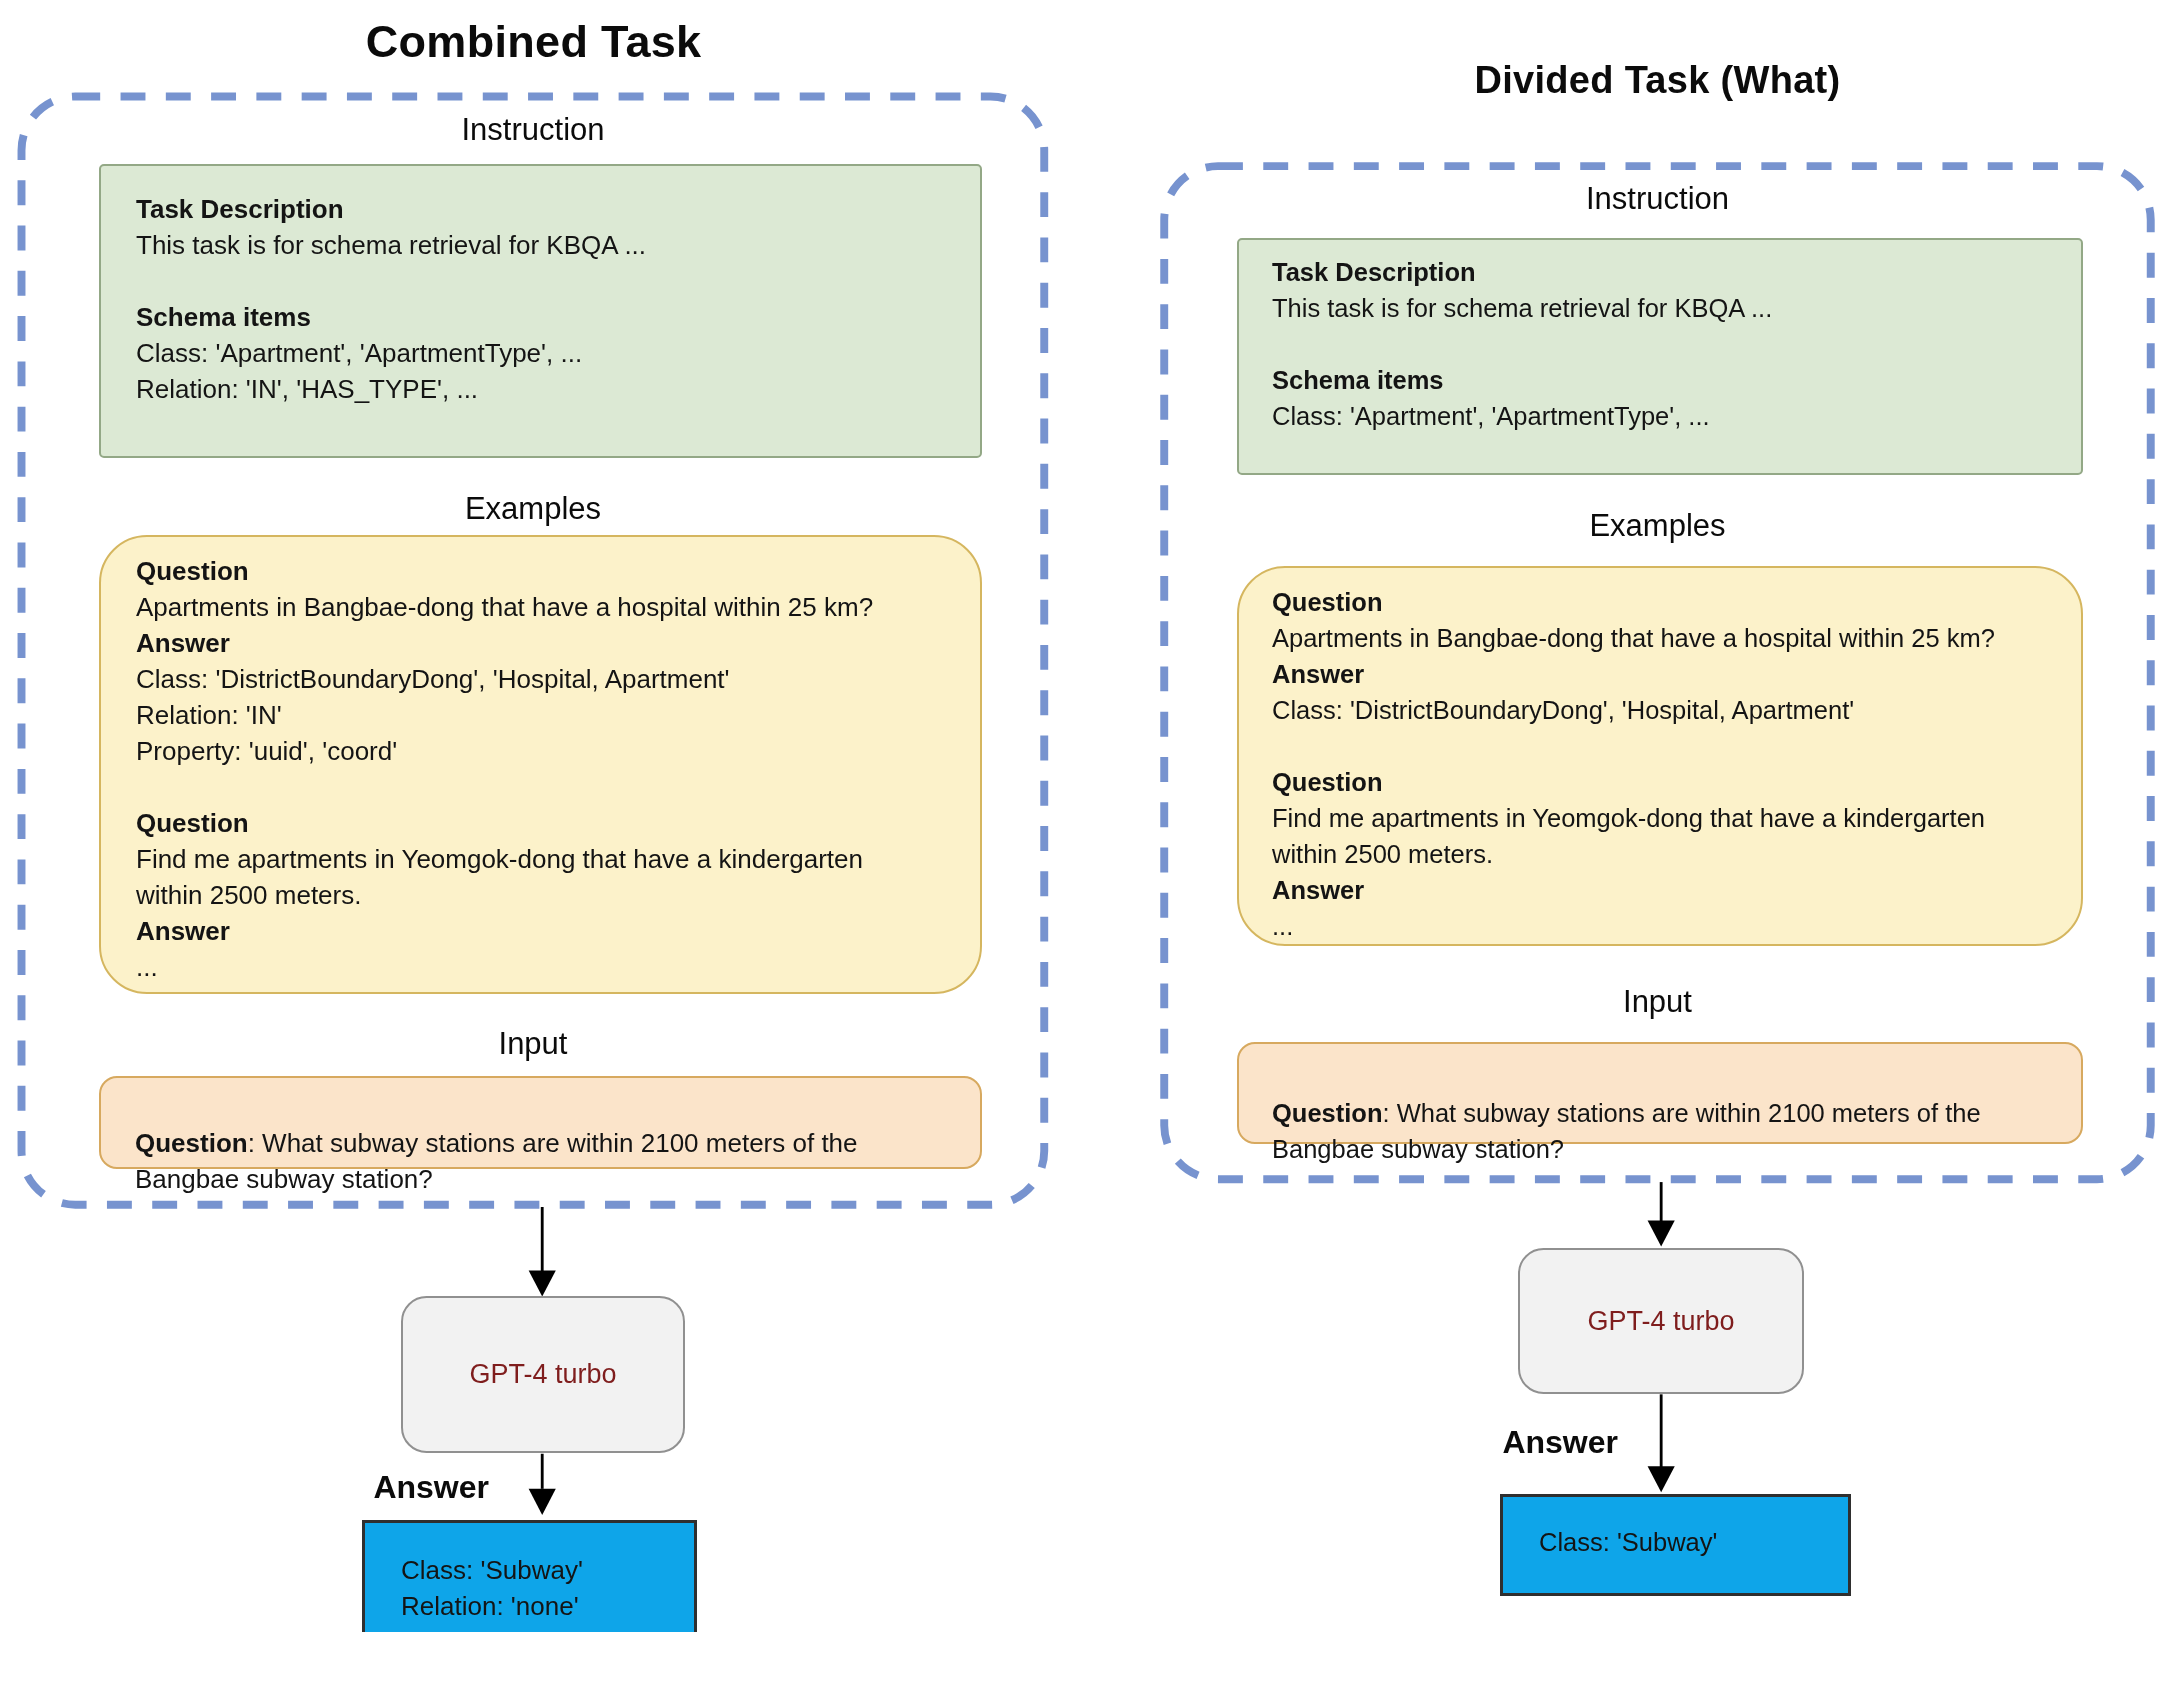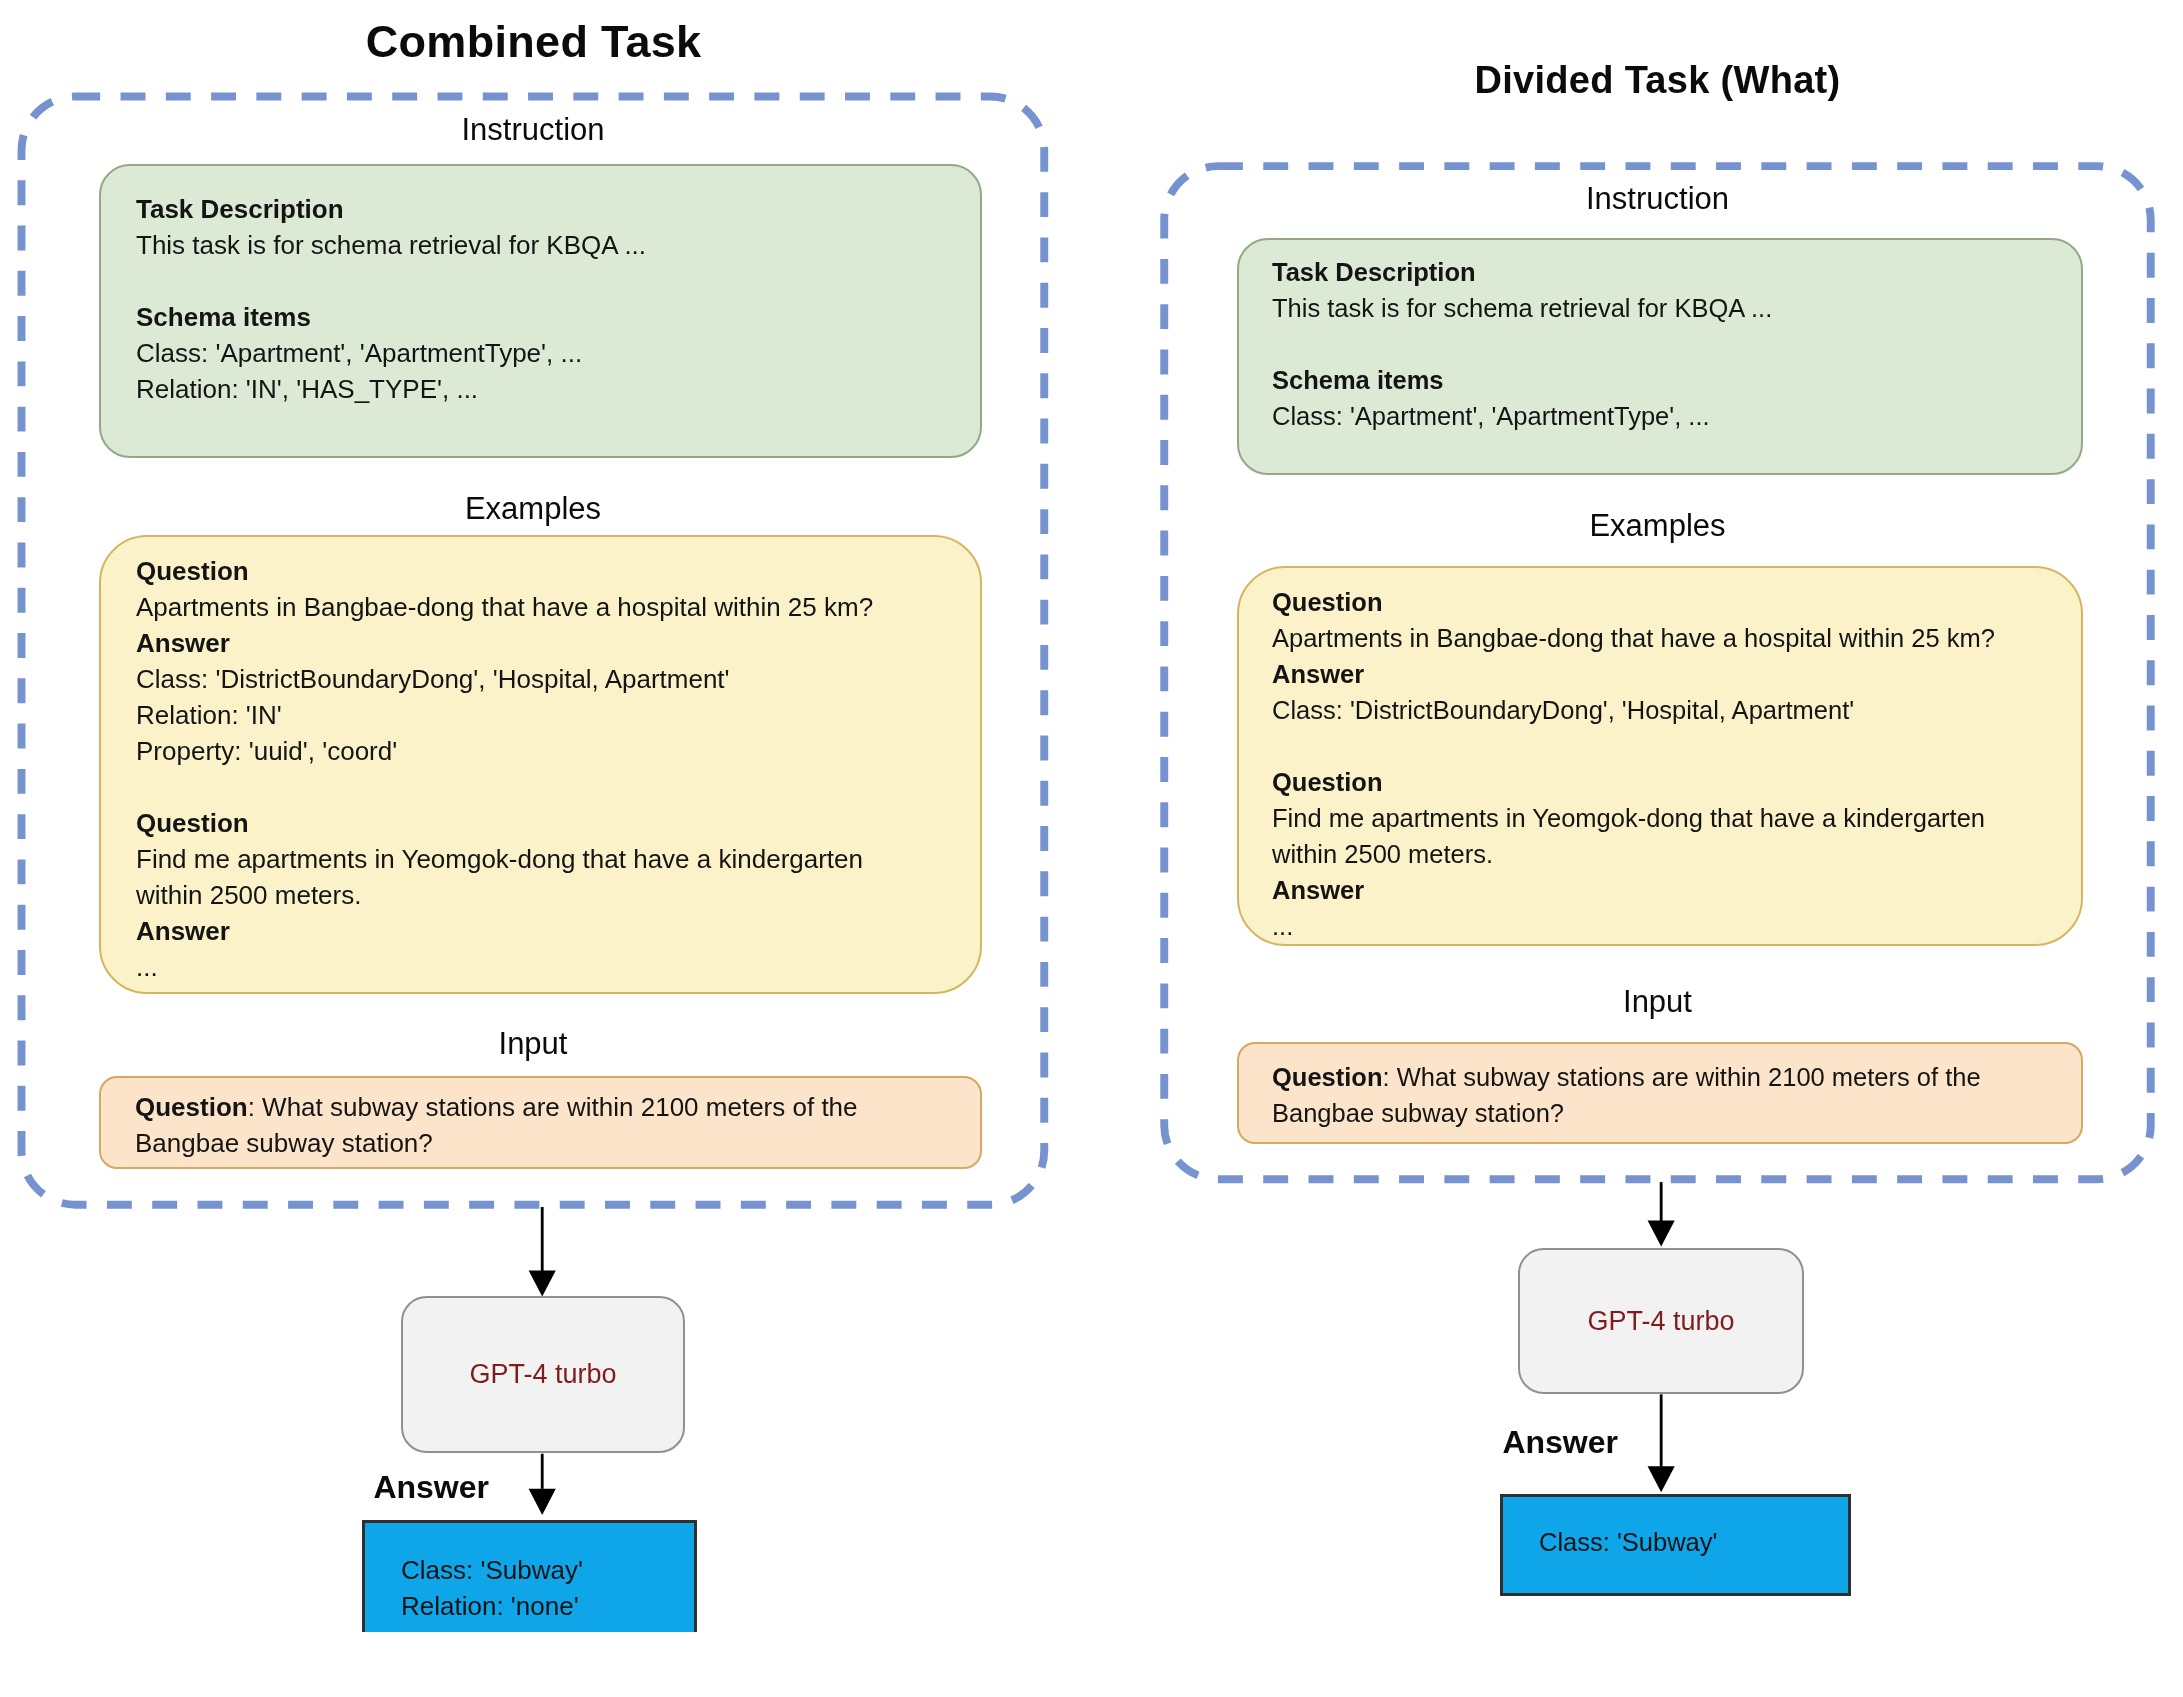--- a/index.html
+++ b/index.html
@@ -21,37 +21,37 @@
 
   .section-header { font-weight: normal; text-align: center; font-size: 31px; color: #0b0b0b; }
   #lp-instruction-h { left: 21.5px;   top: 112px;  width: 1023px; }
   #lp-examples-h    { left: 21.5px;   top: 491px;  width: 1023px; }
   #lp-input-h       { left: 21.5px;   top: 1026px; width: 1023px; }
   #rp-instruction-h { left: 1164px; top: 181px;  width: 987px; }
   #rp-examples-h    { left: 1164px; top: 508px;  width: 987px; }
   #rp-input-h       { left: 1164px; top: 984px; width: 987px; }
 
   .content-box { box-sizing: border-box; }
-  .green-box  { background: #dce9d4; border: 2.3px solid #93a886; border-radius: 31px; }
+  .green-box  { background: #dce9d4; border: 2.3px solid #93a886; border-radius: 5px; }
   .yellow-box { background: #fcf2ca; border: 2.3px solid #d5b65f; border-radius: 48px; }
   .orange-box { background: #fbe4ca; border: 2.8px solid #d7a95f; border-radius: 18px; }
 
   #lp-green  { left: 99px;  top: 164px;  width: 883px; height: 294px; padding: 25px 34px 0 35px; }
   #lp-yellow { left: 99px;  top: 535px;  width: 883px; height: 459px; padding: 16px 34px 0 35px; }
   #lp-orange { left: 99px;  top: 1076px; width: 883px; height: 93px; padding: 11.3px 31px 0 34px; }
   #rp-green  { left: 1237px; top: 238px;  width: 846px; height: 237px; padding: 13.6px 31px 0 33px; }
   #rp-yellow { left: 1237px; top: 566px; width: 846px; height: 380px; padding: 16px 31px 0 33px; }
   #rp-orange { left: 1237px; top: 1042px; width: 846px; height: 102px; padding: 14.7px 29px 0 33px; }
 
   .lp-text { font-size: 26px; }
   .rp-text { font-size: 25.5px; }
   .ln { line-height: 36px; min-height: 36px; white-space: nowrap; }
   .bold { font-weight: bold; }
 
-  .flow-text { line-height: 36px; }
+  .flow-text { line-height: 36px; margin-top: 36px; }
   .flow-text .b { font-weight: bold; }
 
   .model-box {
     background: #f2f2f2; border: 2.3px solid #909090; border-radius: 25.5px;
     display: flex; align-items: center; justify-content: center;
     font-size: 27px; color: #7f1d1d; box-sizing: border-box;
   }
   #lp-model { left: 401px;  top: 1296px; width: 284px; height: 157px; }
   #rp-model { left: 1518px; top: 1248px; width: 286px; height: 146px; }
 

